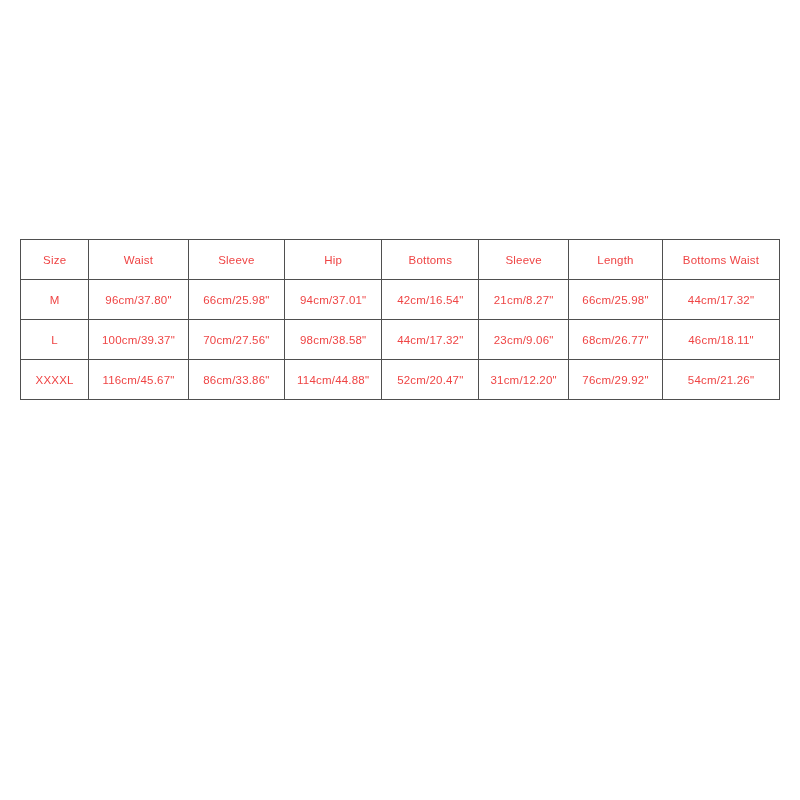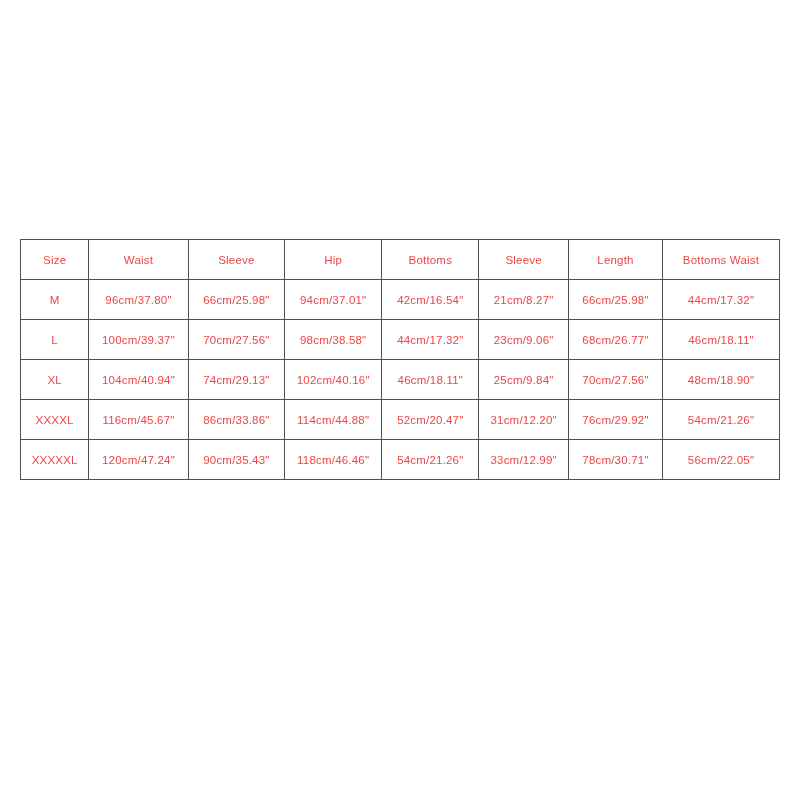--- a/index.html
+++ b/index.html
@@ -93,44 +93,24 @@
           <td>L</td>
           <td>100cm/39.37"</td>
           <td>70cm/27.56"</td>
           <td>98cm/38.58"</td>
           <td>44cm/17.32"</td>
           <td>23cm/9.06"</td>
           <td>68cm/26.77"</td>
           <td>46cm/18.11"</td>
         </tr>
         <tr>
-          <td>XL</td>
-          <td>104cm/40.94"</td>
-          <td>74cm/29.13"</td>
-          <td>102cm/40.16"</td>
-          <td>46cm/18.11"</td>
-          <td>25cm/9.84"</td>
-          <td>70cm/27.56"</td>
-          <td>48cm/18.90"</td>
-        </tr>
-        <tr>
           <td>XXXXL</td>
           <td>116cm/45.67"</td>
           <td>86cm/33.86"</td>
           <td>114cm/44.88"</td>
           <td>52cm/20.47"</td>
           <td>31cm/12.20"</td>
           <td>76cm/29.92"</td>
           <td>54cm/21.26"</td>
         </tr>
-        <tr>
-          <td>XXXXXL</td>
-          <td>120cm/47.24"</td>
-          <td>90cm/35.43"</td>
-          <td>118cm/46.46"</td>
-          <td>54cm/21.26"</td>
-          <td>33cm/12.99"</td>
-          <td>78cm/30.71"</td>
-          <td>56cm/22.05"</td>
-        </tr>
       </tbody>
   </table>
 </div>
 
 </body></html>

